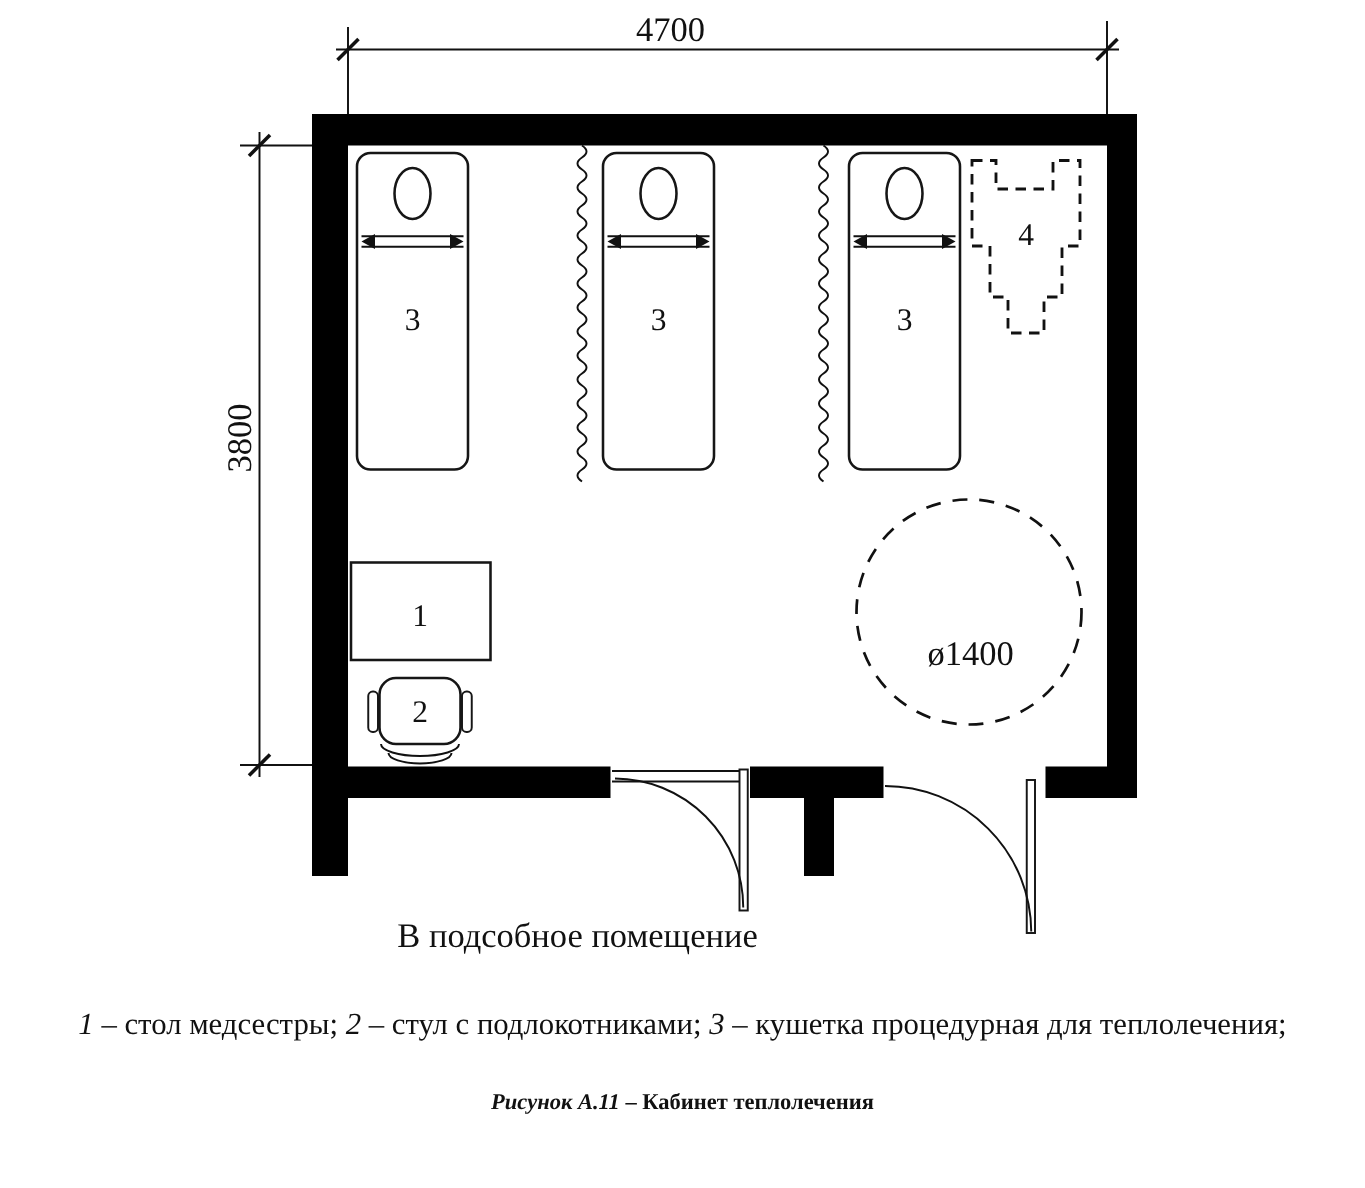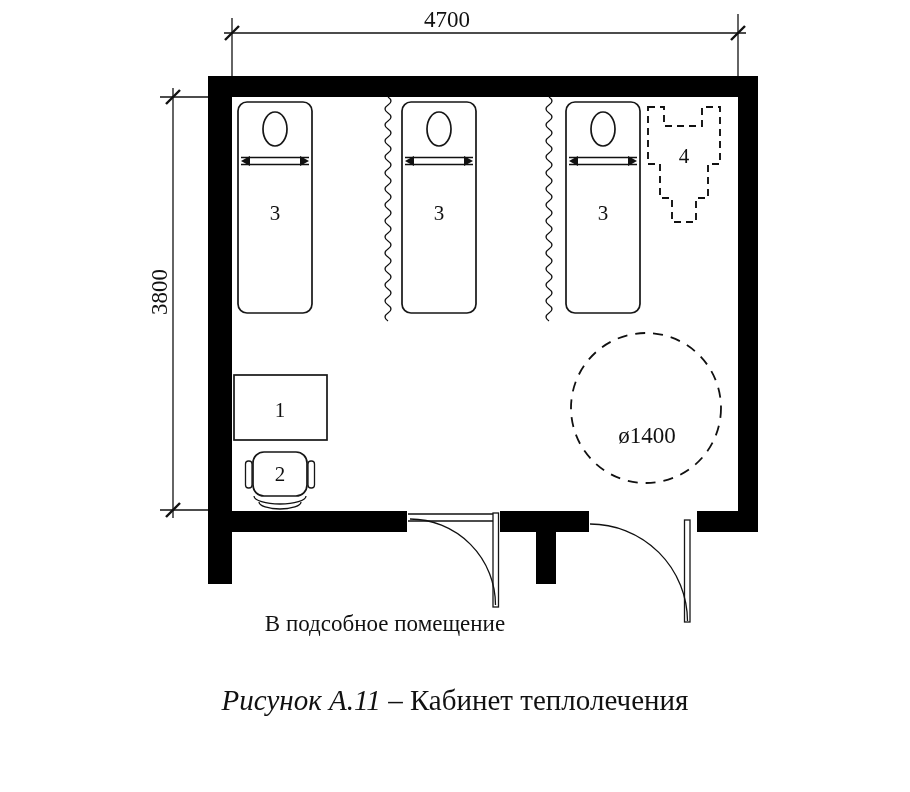--- a/index.html
+++ b/index.html
@@ -13,21 +13,21 @@
   .tick{stroke:#111;stroke-width:2.4;}
   .dash-shape{stroke:#111;stroke-width:1.9;fill:none;stroke-dasharray:7 5;}
   .dash-circle{stroke:#111;stroke-width:1.8;fill:none;stroke-dasharray:10 8;}
   .dim{font-size:23px;}
   .plab{font-size:21px;}
   .circ-lab{font-size:23px;}
   .note{font-size:23px;}
   p{margin:0;}
   .legend{margin-top:15px;text-align:center;font-size:20.5px;line-height:1.32;}
   .lnum{font-style:italic;}
-  .caption{margin-top:30px;text-align:center;font-size:29px;font-weight:normal;}
+  .caption{margin-top:30px;text-align:center;font-size:15px;font-weight:bold;}
   .cap-fig{font-style:italic;}
 </style>
 </head>
 <body>
 
 
 
 <svg width="910" height="650" viewBox="0 0 910 650" xmlns="http://www.w3.org/2000/svg">
   <defs>
     <g id="couchdef">
@@ -109,18 +109,19 @@
     <rect x="308" y="461" width="6.5" height="27" rx="3" class="leaf"></rect>
     <path d="M254 496 a26 8 0 0 0 52 0" class="thin"></path>
     <path d="M259 502 a21 7 0 0 0 42 0" class="thin"></path>
     <text x="280" y="481" text-anchor="middle" class="plab">2</text>
   </g>
 
   <text x="385" y="631" text-anchor="middle" class="note">В подсобное помещение</text>
 </svg>
 
 <div class="legend">
+  <p class="legend-line"><span class="lnum">1</span><span> – стол медсестры; </span><span class="lnum">2</span><span> – стул с подлокотниками; </span><span class="lnum">3</span><span> – кушетка процедурная для теплолечения;</span></p>
 </div>
 
 <p class="caption"><span class="cap-fig">Рисунок А.11</span><span> – </span><span>Кабинет теплолечения</span></p>
 
 
 
 
 </body></html>

